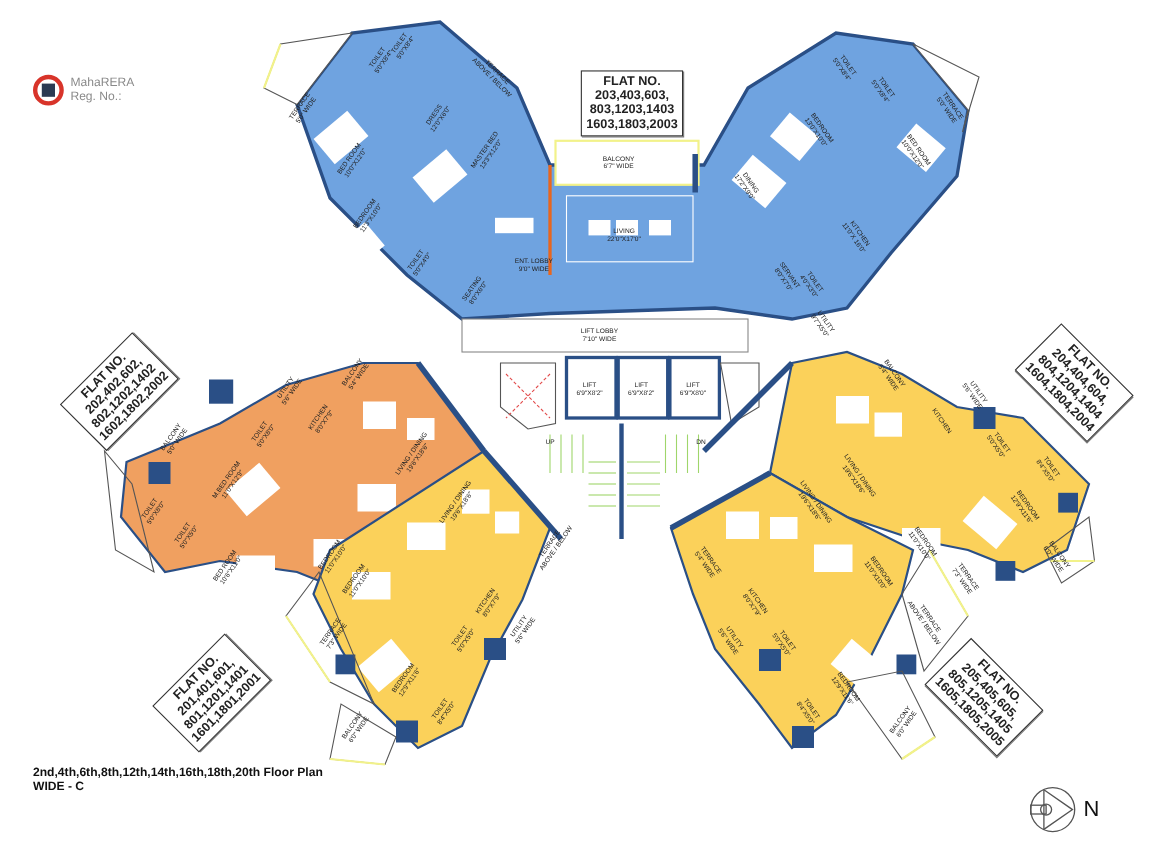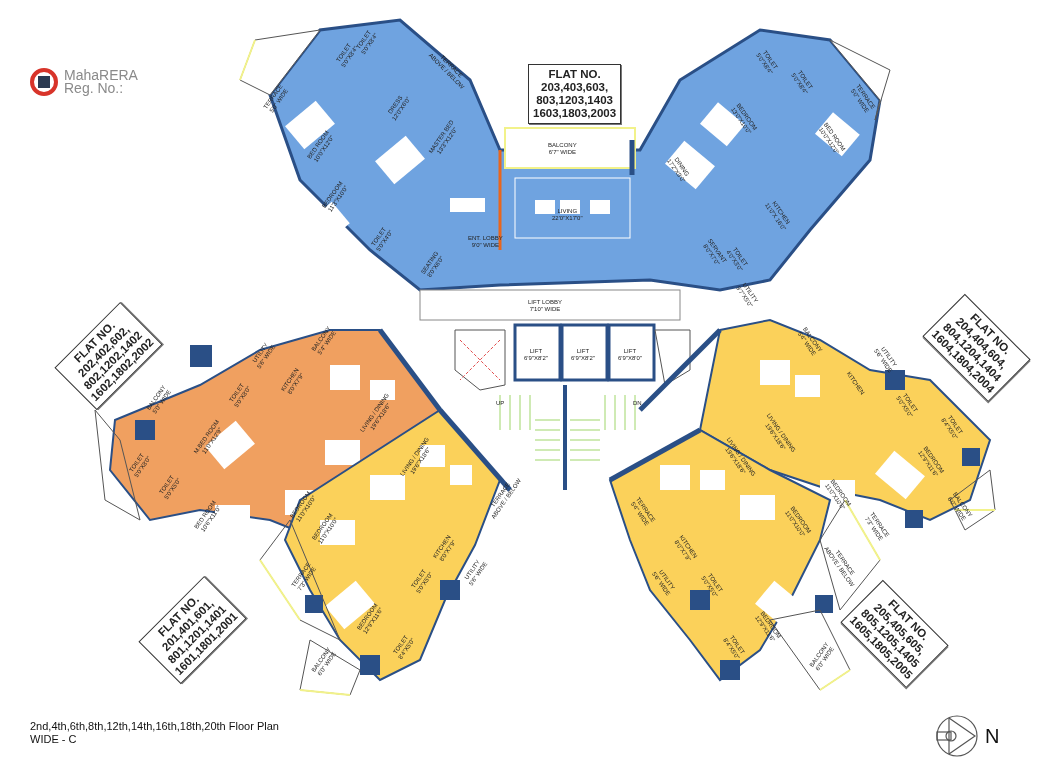--- a/index.html
+++ b/index.html
@@ -2,30 +2,30 @@
 <html><head>
 <meta charset="utf-8">
 <style>
   html,body{margin:0;padding:0;background:#ffffff;}
   body{width:1058px;height:768px;position:relative;overflow:hidden;font-family:"Liberation Sans",sans-serif;color:#222;}
   .abs{position:absolute;}
   svg.plan{position:absolute;left:0;top:0;width:1058px;height:768px;}
   .logo{left:30px;top:68px;display:flex;align-items:center;gap:6px;}
   .logo-mark{width:28px;height:28px;border-radius:50%;border:4px solid #d8342a;box-sizing:border-box;display:flex;align-items:center;justify-content:center;background:#fff;}
   .logo-mark span{display:block;width:12px;height:12px;background:#2b3a52;}
-  .logo-text{font-size:14px;color:#8a8a8a;line-height:13px;}
+  .logo-text{font-size:11px;color:#8a8a8a;line-height:13px;}
   .flatbox{border:1.5px solid #333;background:#fff;font-weight:bold;font-size:11.5px;line-height:13px;text-align:center;padding:3px 4px;white-space:nowrap;box-shadow:1px 1px 0 #777;}
   .flatbox div{display:block;}
   .fb-top{left:528px;top:64px;}
   .fb-left{left:62px;top:326px;transform:rotate(-45deg);transform-origin:center;}
   .fb-right{left:930px;top:318px;transform:rotate(45deg);}
   .fb-bl{left:146px;top:600px;transform:rotate(-45deg);}
   .fb-br{left:848px;top:604px;transform:rotate(45deg);}
   .room{font-size:6px;line-height:7px;text-align:center;color:#222;white-space:nowrap;text-transform:uppercase;}
-  .footer{left:30px;top:720px;font-size:11px;line-height:13px;color:#111;}
+  .footer{left:30px;top:696px;font-size:11px;line-height:13px;color:#111;font-weight:bold;}
   .north{left:935px;top:714px;display:flex;align-items:center;gap:6px;}
   .north-label{font-size:20px;color:#111;}
 </style>
 </head>
 <body>
 
 <svg class="plan" viewBox="0 0 1058 768">
 
   <g>
     <polygon points="270,95 320,30 400,20 470,80 500,150 640,150 680,80 760,30 830,40 880,100 870,160 810,230 770,280 720,290 650,280 500,285 420,290 370,250 300,180" fill="#6fa3e0" stroke="#2a4f86" stroke-width="3"></polygon>

